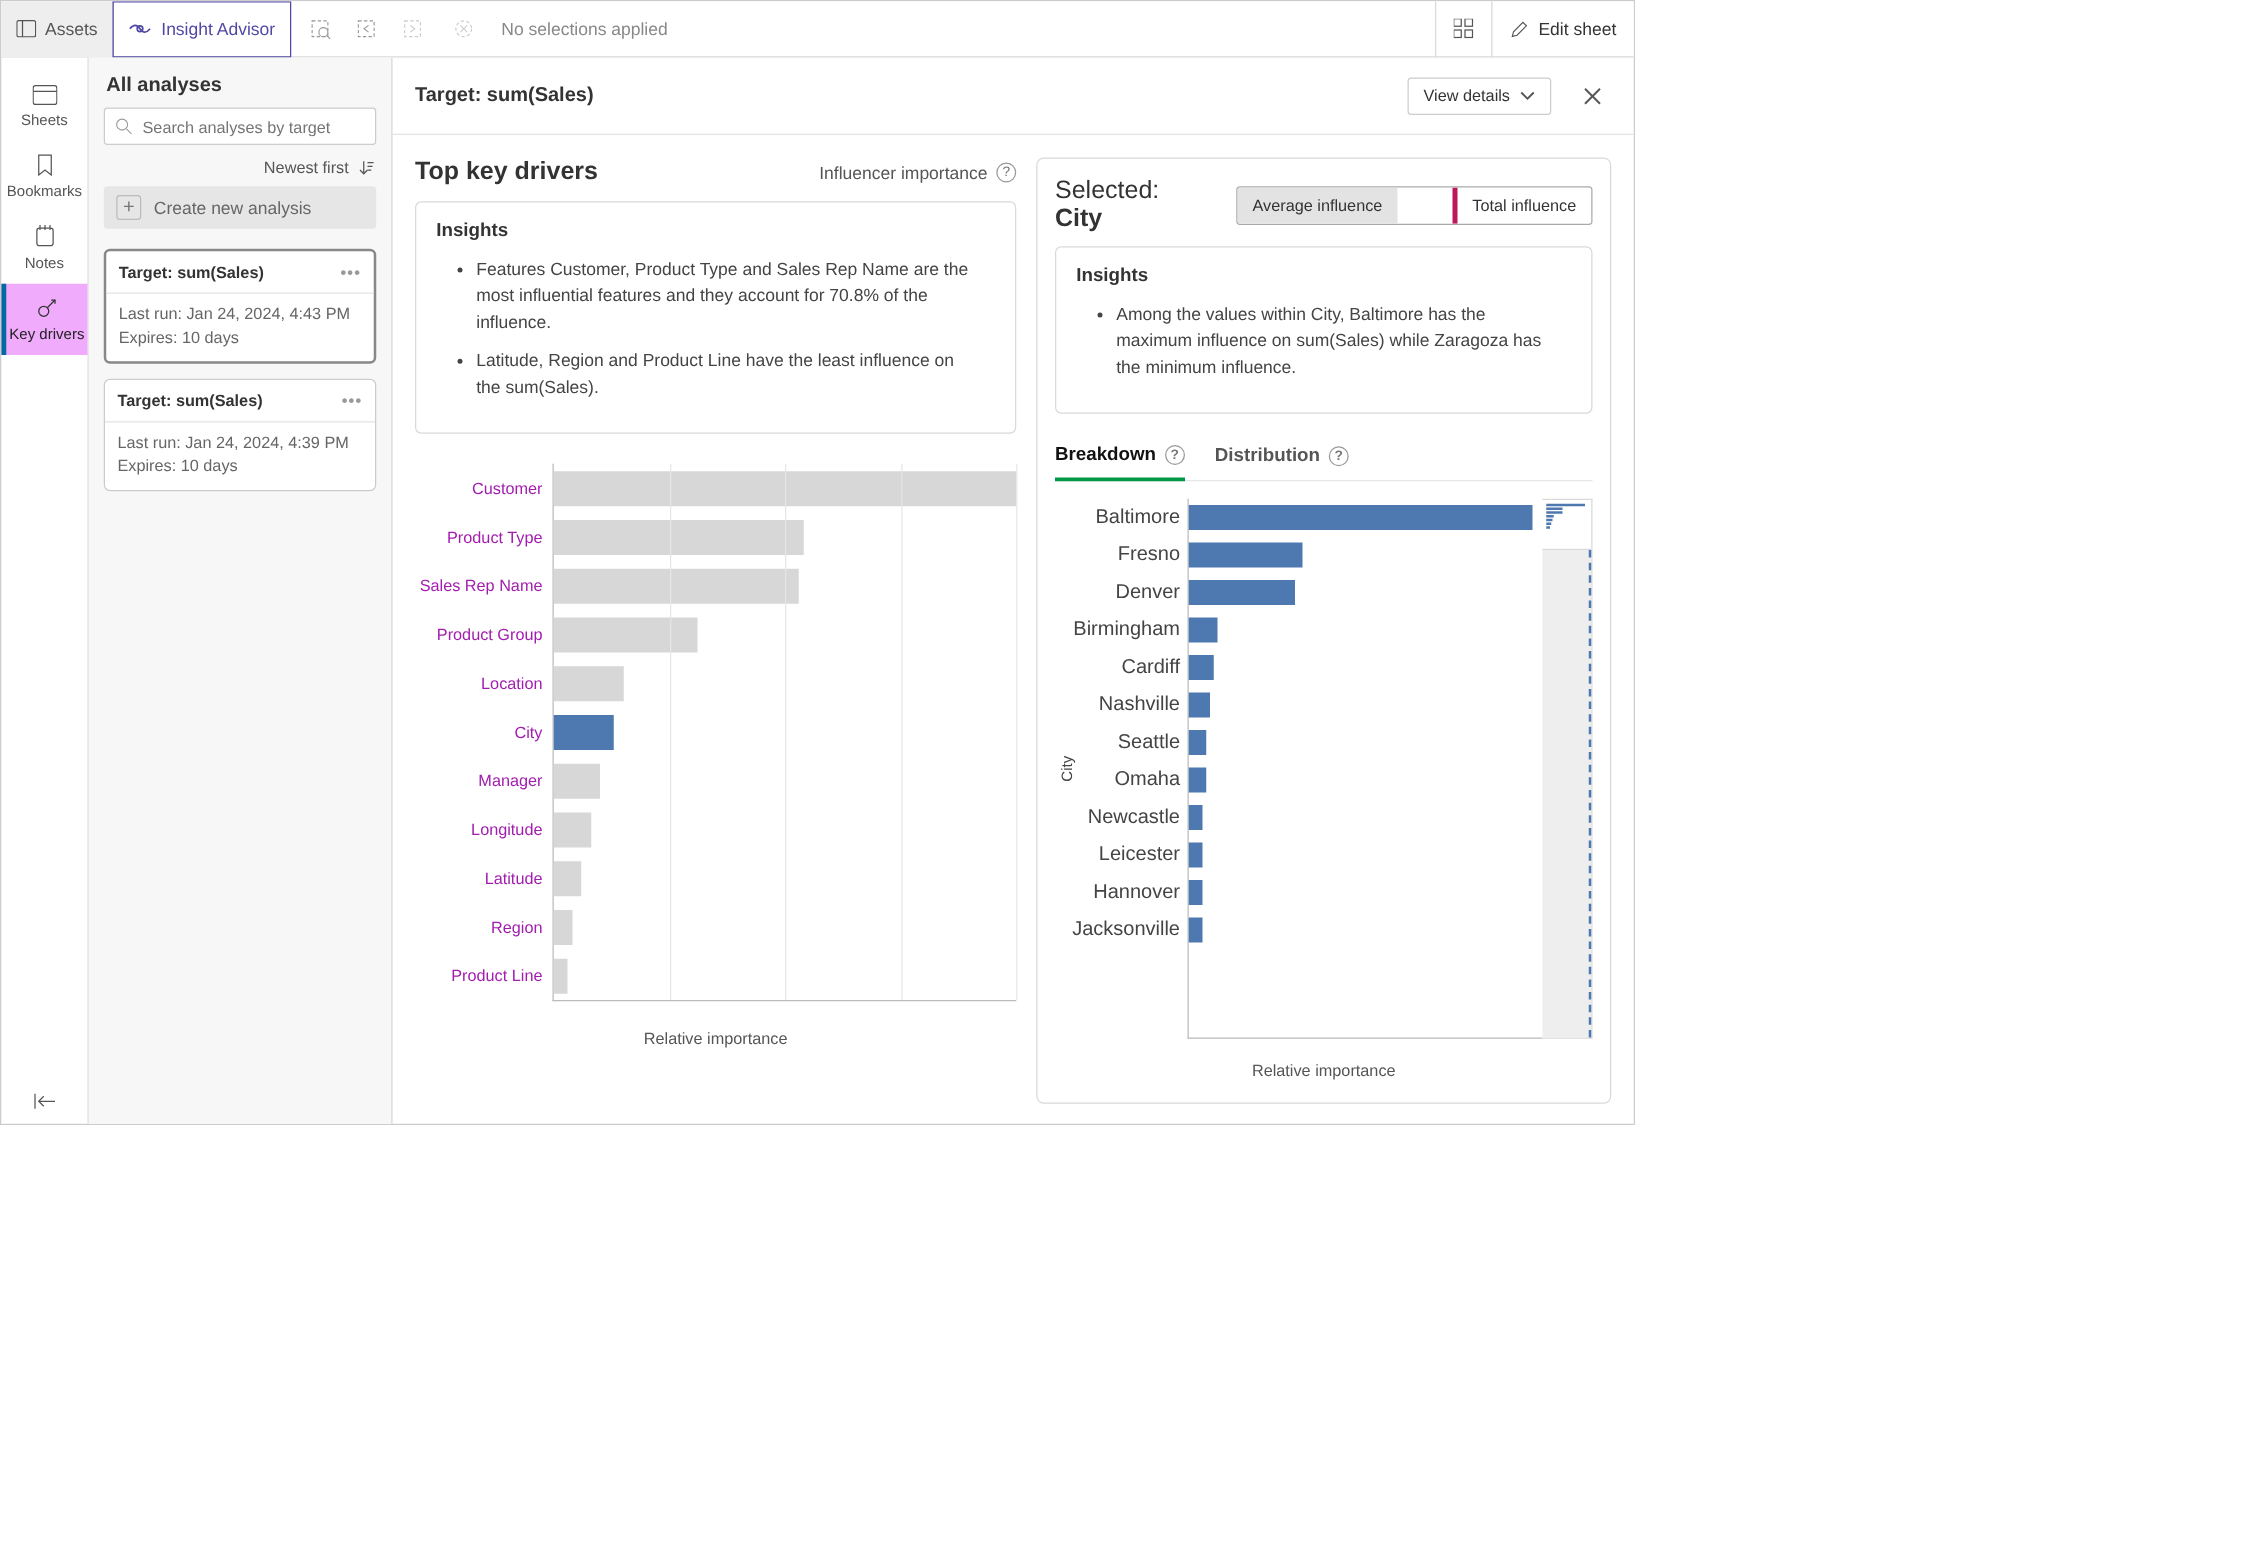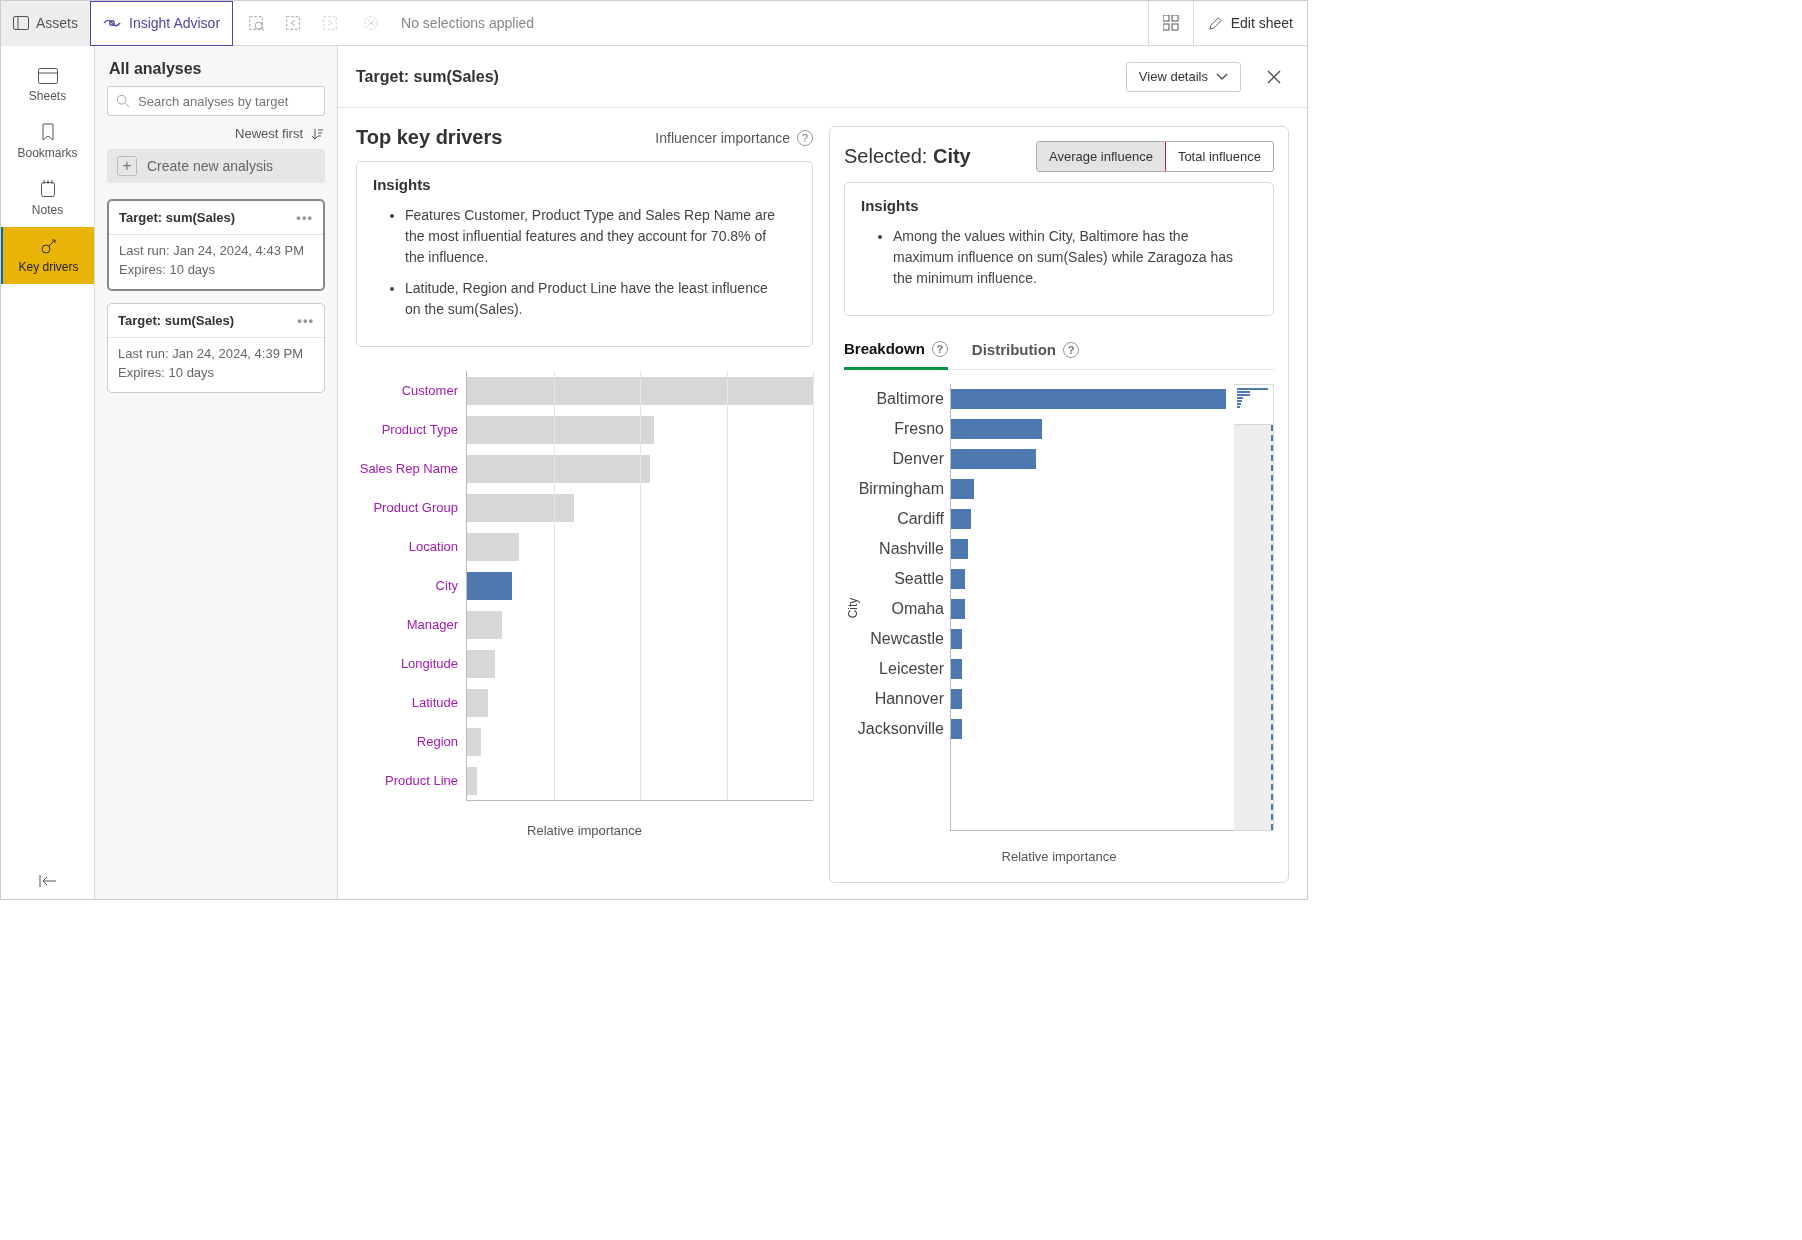--- a/index.html
+++ b/index.html
@@ -18,24 +18,24 @@
   .sel-text { margin-left:4px; font-size:14px; }
   .top-spacer { flex:1; }
   .top-icon-btn { width:45px; height:45px; display:flex; align-items:center; justify-content:center; border-left:1px solid #d9d9d9; cursor:pointer; }
   .edit-sheet { height:45px; display:flex; align-items:center; padding:0 14px; border-left:1px solid #d9d9d9; font-size:14px; cursor:pointer; }
   .edit-sheet svg { margin-right:8px; }
 
   
   .body { display:flex; height:calc(900px - 45px); }
 
   
-  .rail { width:94px; border-right:1px solid #d9d9d9; display:flex; flex-direction:column; align-items:center; padding-top:12px; }
+  .rail { width:70px; border-right:1px solid #d9d9d9; display:flex; flex-direction:column; align-items:center; padding-top:12px; }
   .rail-item { width:100%; display:flex; flex-direction:column; align-items:center; padding:10px 0; font-size:12px; color:#555; cursor:pointer; }
   .rail-item svg { margin-bottom:5px; }
-  .rail-item.active { background:#eab308; color:#222; border-left:2px solid #0369a1; }
+  .rail-item.active { background:#f0abfc; color:#222; border-left:4px solid #0369a1; }
   .rail-spacer { flex:1; }
   .rail-collapse { width:100%; height:40px; display:flex; align-items:center; justify-content:center; cursor:pointer;}
 
   
   .analyses { width:243px; border-right:1px solid #d9d9d9; background:#f7f7f7; display:flex; flex-direction:column; }
   .analyses .panel-title { font-size:16px; font-weight:600; padding:14px 14px 8px; color:#333; }
   .search-wrap { padding:0 12px; }
   .search-inner { display:flex; align-items:center; height:30px; border:1px solid #ccc; border-radius:3px; background:#fff; padding:0 8px; color:#888; }
   .search-inner input { border:none; outline:none; flex:1; font-size:13px; background:transparent; }
   .sort-row { display:flex; justify-content:flex-end; align-items:center; padding:10px 14px 4px; font-size:13px; color:#555; }
@@ -83,21 +83,21 @@
   .bar.blue { background:#4d79b0; }
   .axis-label { text-align:center; font-size:13px; color:#555; margin-top:22px; }
 
   
   .sel-head { display:flex; align-items:center; margin-bottom:10px;gap:36px; }
   .sel-head .t { font-size:20px; flex:1; }
   .sel-head .t b { font-weight:700; }
   .toggle { display:flex; border:1px solid #aaa; border-radius:3px; overflow:hidden; font-size:13px; }
   .toggle div { padding:7px 12px; cursor:pointer; }
   .toggle div.active { background:#e3e3e3; }
-  .toggle div + div { border-left:1px solid #be185d; }
+  .toggle div + div { border-left:4px solid #be185d;margin-left:44px; }
 
   .right-col .insights-box { margin-bottom:16px; }
 
   .tabs { display:flex; gap:24px; align-items:center; border-bottom:1px solid #e6e6e6; margin-bottom:14px;}
   .tab { padding:8px 0 10px; font-size:15px; font-weight:600; color:#555; display:flex; align-items:center; cursor:pointer;}
   .tab.active { color:#111; border-bottom:3px solid #009845; margin-bottom:-1px;}
   .tab .help-q { margin-left:7px; }
 
   
   .bd-wrap { display:flex; flex:1; min-height:0; }

